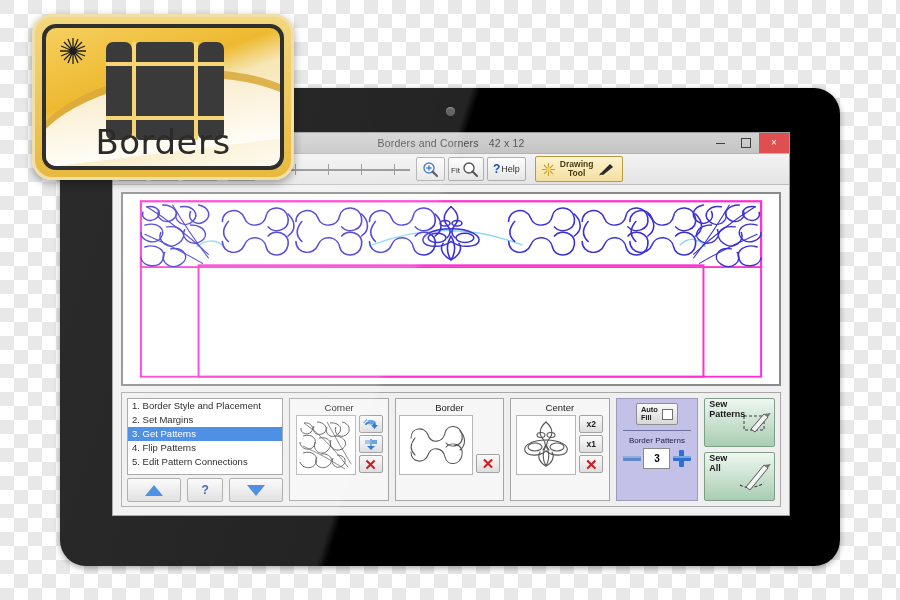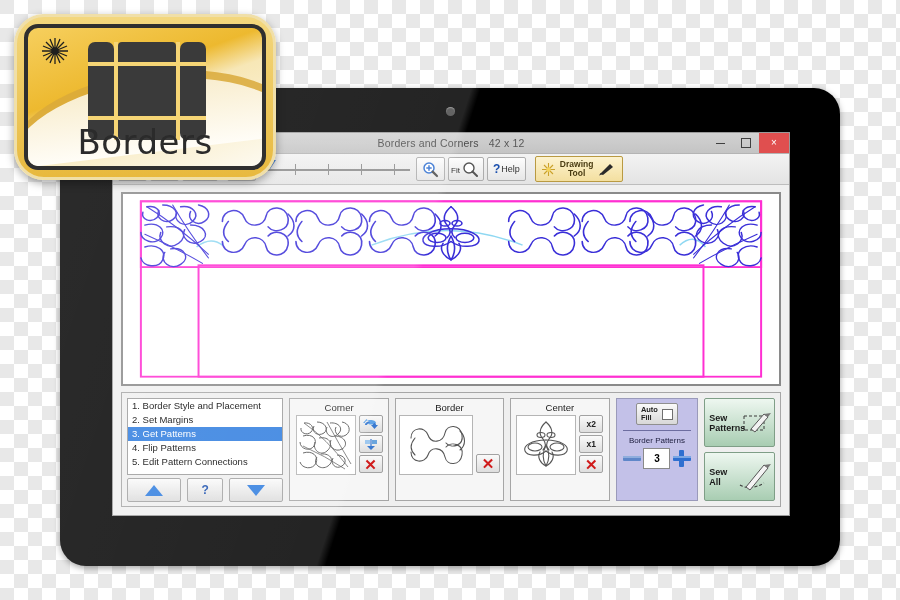--- a/index.html
+++ b/index.html
@@ -178,32 +178,32 @@
     width:25px;height:19px;background:#fff;border:1px solid #8a8a8a;
     display:flex;align-items:center;justify-content:center;
     font-size:10px;font-weight:bold;color:#000;
   }
 
   
   #sew-group{width:78px;display:flex;flex-direction:column;gap:5px;justify-content:flex-start;}
   .sew-btn{
     flex:1;border:1px solid #7f9e87;border-radius:2px;
     background:linear-gradient(#eef7f0,#a8cdb2);
-    display:flex;align-items:center;padding:0 4px;gap:2px;cursor:default;
+    display:flex;padding:0 4px;gap:2px;cursor:default;
     position:relative;overflow:hidden;
   }
   .sew-btn .sew-label{
     font-size:9px;font-weight:bold;color:#1a1a1a;line-height:10px;z-index:2;
   }
   .sew-btn svg{position:absolute;right:2px;top:50%;transform:translateY(-50%);}
 
   
   #badge{
-    position:absolute;left:14px;top:14px;width:256px;height:160px;
-    border-radius:30px;
+    position:absolute;left:32px;top:14px;width:256px;height:160px;
+    border-radius:20px;
     background:linear-gradient(#f3d77e,#e8b93e);
     border:3px solid #f0dfa8;
     box-shadow:0 3px 8px rgba(0,0,0,.35);
     overflow:hidden;
   }
   #badge-inner{
     position:absolute;left:7px;top:7px;right:7px;bottom:7px;
     border:4px solid #2f2f2f;border-radius:14px;overflow:hidden;
     background:linear-gradient(160deg,#f6cf5e 0%,#edb92f 38%,#f7e7b6 52%,#fdfaf0 100%);
   }

